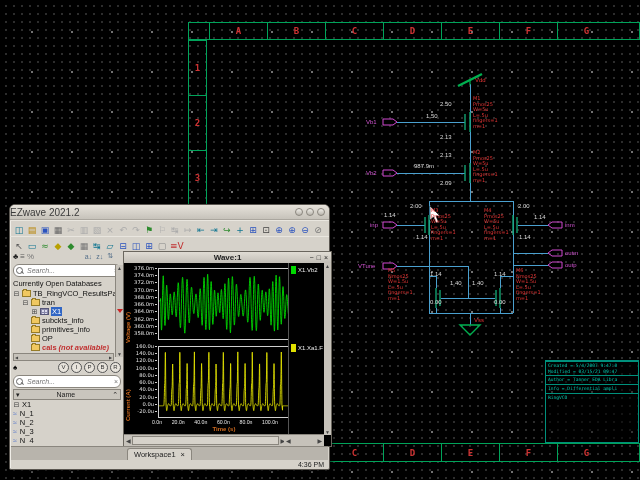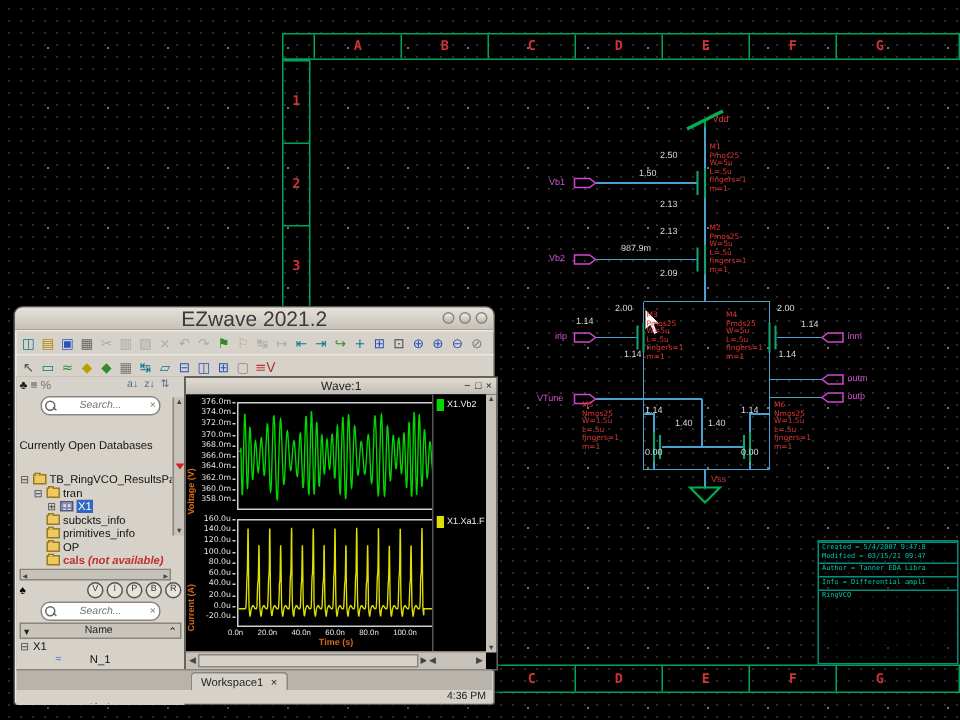--- a/index.html
+++ b/index.html
@@ -33,45 +33,45 @@
     font:4.6px/1.25 "DejaVu Sans Mono",monospace;white-space:nowrap;overflow:hidden;}
   #tb-head{display:flex;height:31px;}
   #tb-brand{font-weight:bold;font-size:14px;letter-spacing:0;align-self:center;padding-left:2px;color:#00d8be;}
   #tb-addr{margin-left:auto;padding:2px 1px 0 0;font:4.2px/1.4 "DejaVu Sans Mono",monospace;text-align:right;}
   
   #win{position:absolute;left:9px;top:204px;width:321px;height:266px;background:#d6d2ca;
     border:1px solid #5a5650;border-radius:6px 6px 2px 2px;box-sizing:border-box;
     box-shadow:1px 2px 6px rgba(0,0,0,.7), inset 1px 1px 0 #f0eee8;}
   #titlebar{height:14px;border-radius:5px 5px 0 0;background:linear-gradient(#e6e2da,#c6c2ba);
     display:flex;align-items:center;position:relative;border-bottom:1px solid #aaa69e;}
-  #title{position:absolute;left:0;right:0;text-align:center;font-size:14px;color:#3a3a3a;}
+  #title{position:absolute;left:0;right:0;text-align:left;font-size:10px;color:#3a3a3a;}
   #tb-btns{margin-left:auto;display:flex;gap:3px;padding-right:4px;z-index:2;}
   .tbtn{width:8px;height:8px;border-radius:50%;background:linear-gradient(#efede7,#b9b5ad);
     border:1px solid #8a867e;box-sizing:border-box;}
   #menubar{height:13px;display:flex;align-items:center;padding:0 5px;gap:9px;font-size:9px;color:#222;}
   .menu-item::first-letter{text-decoration:underline;}
   #menu-help{margin-left:auto;}
   .toolbar{height:15px;display:flex;align-items:center;padding:0 3px;gap:1px;border-top:1px solid #e9e6df;}
   .ticon{width:12px;height:12px;font-size:9px;line-height:12px;text-align:center;
     font-family:"DejaVu Sans",sans-serif;border:1px solid transparent;box-sizing:border-box;}
   .ticon.disabled{color:#aaa !important;}
   #mainarea{position:absolute;left:1px;right:1px;top:46px;bottom:22px;background:#9c988f;display:flex;}
   
   #lpanel{width:112px;background:#d6d2ca;border-right:1px solid #8a867e;position:relative;font-size:7.5px;}
   .prow{display:flex;align-items:center;padding:1px 2px;gap:2px;}
   .pic{font-size:8px;line-height:10px;}
   .sortic{color:#55708a;font-size:7px;margin-left:2px;}
-  .searchbox{display:flex;align-items:center;margin:1px 16px;background:#fff;border:1px solid #8a867e;
-    border-radius:6px;height:11px;padding:0 2px;gap:16px;}
+  .searchbox{display:flex;align-items:center;margin:1px 2px;background:#fff;border:1px solid #8a867e;
+    border-radius:6px;height:11px;padding:0 2px;gap:4px;}
   .mag{width:5px;height:5px;border:1px solid #666;border-radius:50%;position:relative;flex:none;}
   .mag::after{content:"";position:absolute;left:4px;top:4px;width:3px;height:1px;background:#666;transform:rotate(45deg);}
   .searchbox input{border:none;outline:none;flex:1;min-width:0;font-size:7px;font-style:italic;color:#999;
     font-family:"Liberation Sans",sans-serif;background:transparent;padding:0;}
   .clearic{color:#777;font-size:7px;}
-  .plabel{padding:14px 2px;color:#111;}
+  .plabel{padding:1px 2px;color:#111;}
   .tree{position:relative;background:#d6d2ca;}
   .tree-row{display:flex;align-items:center;gap:2px;height:9px;white-space:nowrap;overflow:hidden;}
   .tree-row .exp{width:7px;color:#444;font-size:7px;text-align:center;flex:none;}
   .tlabel{color:#111;}
   .tree-row.selected .tlabel{background:#3166c4;color:#fff;padding:0 1px;}
   .tree-row .note{color:#c03030;font-style:italic;}
   .tree-row.error .tlabel{color:#c03030;}
   .ticn{width:9px;height:7px;flex:none;position:relative;}
   .ic-folder,.ic-folder-open{background:#f0c860;border:1px solid #967c28;box-sizing:border-box;}
   .ic-folder::before,.ic-folder-open::before{content:"";position:absolute;left:0;top:-2px;width:4px;height:2px;
@@ -82,32 +82,32 @@
   .vscroll{position:absolute;right:0;top:0;bottom:0;width:7px;background:#c6c2ba;border-left:1px solid #8a867e;
     display:flex;flex-direction:column;justify-content:space-between;align-items:center;font-size:5px;color:#444;}
   .hscroll{height:6px;background:#c6c2ba;border:1px solid #8a867e;display:flex;justify-content:space-between;
     align-items:center;font-size:4px;color:#444;padding:0 1px;margin:0 2px;}
   .redhint{width:0;height:0;border-left:3px solid transparent;border-right:3px solid transparent;border-top:4px solid #c22;}
   .circbtn{width:9px;height:9px;border-radius:50%;border:1px solid #555;font-size:6px;line-height:8px;
     text-align:center;color:#333;background:#e8e4dc;}
   #namehdr{display:flex;align-items:center;background:#c9c5bd;border:1px solid #8a867e;margin:0 2px;height:9px;
     font-size:7px;padding:0 2px;color:#222;}
   #namehdr .hdrlbl{flex:1;text-align:center;}
-  .sig-row{display:flex;align-items:center;gap:19px;height:9px;padding-left:26px;}
+  .sig-row{display:flex;align-items:center;gap:3px;height:9px;padding-left:2px;}
   .sine{color:#5577cc;font-size:7px;}
   #ptabs{position:absolute;left:0;bottom:-13px;display:flex;gap:1px;padding-left:4px;}
   .ptab{background:#d6d2ca;border:1px solid #8a867e;border-bottom:none;border-radius:3px 3px 0 0;
     font-size:7.5px;padding:1px 5px 1px 3px;display:flex;gap:2px;align-items:center;color:#222;}
   .ptab .ticn2{width:7px;height:7px;background:#eef;border:1px solid #557;font-size:5px;line-height:6px;color:#336;text-align:center;}
   
   #wavewin{position:absolute;left:112px;top:0px;width:209px;height:196px;background:#000;
     border:1px solid #6a665e;box-sizing:border-box;}
   #wtitle{height:11px;background:linear-gradient(#e0dcd4,#c2beb6);display:flex;align-items:center;position:relative;
     border-bottom:1px solid #8a867e;}
-  #wtitle .wt{position:absolute;left:0;right:0;text-align:center;font-size:8px;font-weight:normal;color:#222;}
+  #wtitle .wt{position:absolute;left:0;right:0;text-align:center;font-size:8px;font-weight:bold;color:#222;}
   #wctl{margin-left:auto;display:flex;gap:3px;padding-right:3px;z-index:2;font-size:7px;color:#222;}
   #chartclient{position:absolute;left:0;top:11px;right:0;bottom:11px;background:#000;}
   .plotbox{position:absolute;left:34px;width:132px;border:1px solid #cfcfcf;box-sizing:content-box;}
   .yticks{position:absolute;width:31px;display:flex;flex-direction:column;justify-content:space-between;
     align-items:flex-end;font-size:5.2px;color:#e6e6e6;font-family:"DejaVu Sans",sans-serif;}
   .ytick{display:flex;align-items:center;gap:1px;line-height:5px;}
   .ytick i{display:block;width:2px;height:1px;background:#cfcfcf;}
   .ylab{position:absolute;writing-mode:vertical-rl;transform:rotate(180deg);font-size:6px;font-weight:bold;}
   .xticks{position:absolute;display:flex;justify-content:space-between;font-size:5.2px;color:#e6e6e6;}
   .xlab{position:absolute;text-align:center;font-size:6px;font-weight:bold;}

